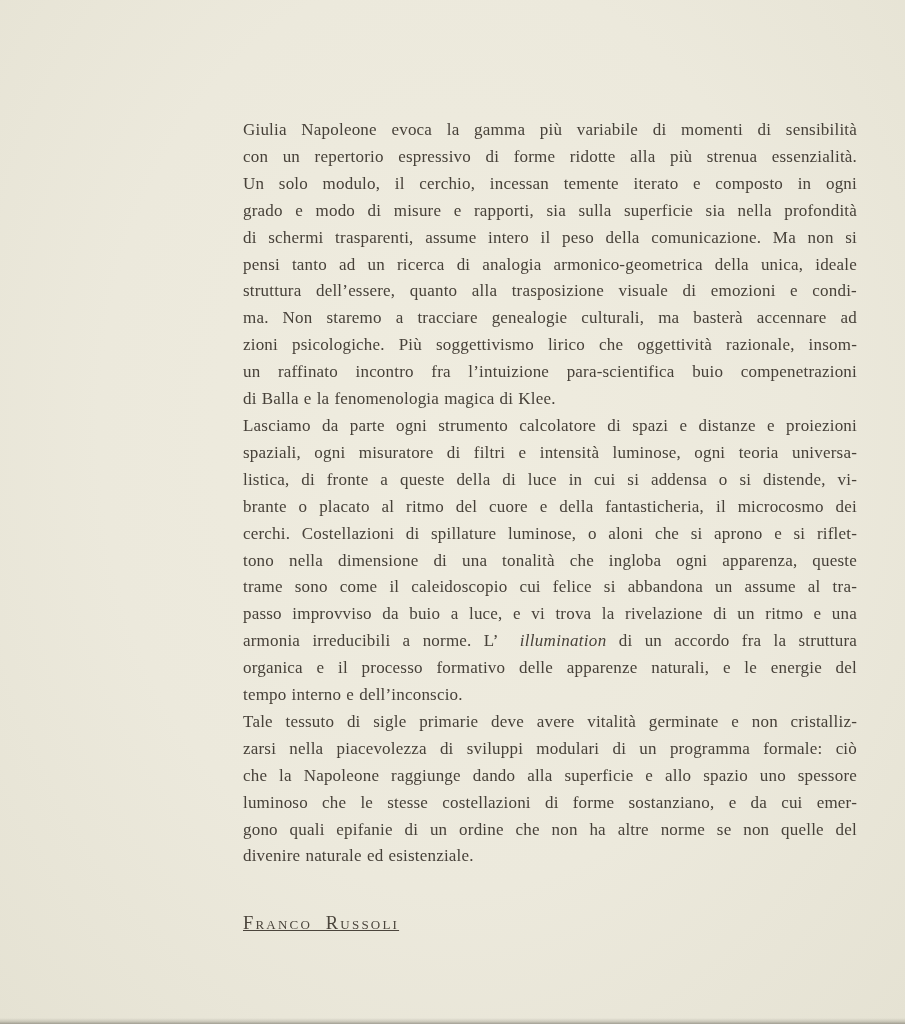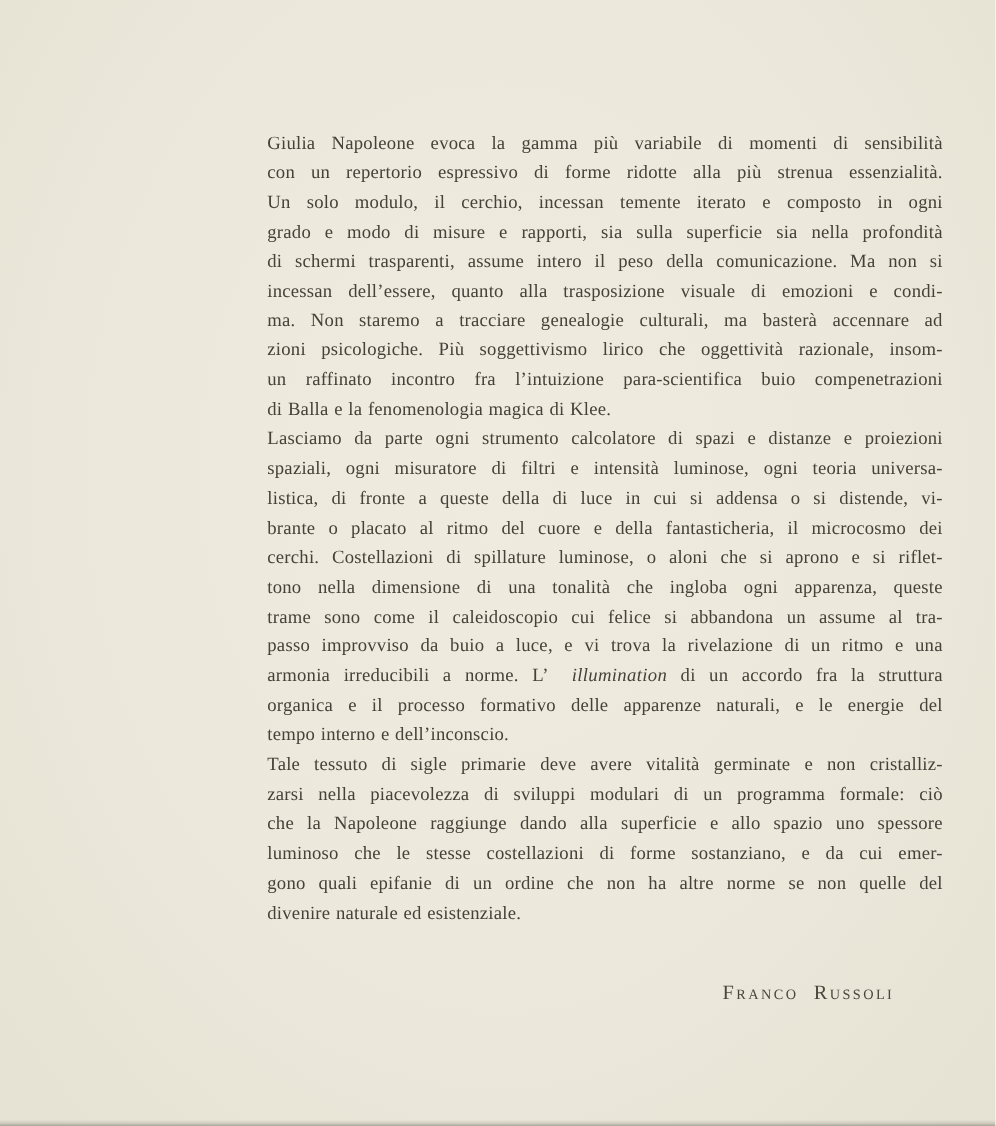--- a/index.html
+++ b/index.html
@@ -41,42 +41,44 @@
   }
   .line.last {
     text-align-last: left;
   }
   .line em {
     font-style: italic;
     letter-spacing: 0.3px;
     margin-left: 21px;
   }
   .signature {
-    margin-top: 23px;
+    margin-top: 43px;
     padding-right: 44px;
-    text-align: right;
+    text-align: left;
     font-variant: small-caps;
     font-size: 18.5px;
     letter-spacing: 2.2px;
     word-spacing: 7px;
     color: #4b453c;
+    text-decoration: underline;
   }
 </style>
 </head>
 <body>
 
 <div class="page">
   <div class="text-block">
 
   <div class="line">Giulia Napoleone evoca la gamma più variabile di momenti di sensibilità</div>
       <div class="line">con un repertorio espressivo di forme ridotte alla più strenua essenzialità.</div>
       <div class="line">Un solo modulo, il cerchio, incessan temente iterato e composto in ogni</div>
       <div class="line">grado e modo di misure e rapporti, sia sulla superficie sia nella profondità</div>
       <div class="line">di schermi trasparenti, assume intero il peso della comunicazione. Ma non si</div>
-      <div class="line">incessan dell’essere, quanto alla trasposizione visuale di emozioni e condi-</div>
+      <div class="line">pensi tanto ad un ricerca di analogia armonico-geometrica della unica, ideale</div>
+      <div class="line">struttura dell’essere, quanto alla trasposizione visuale di emozioni e condi-</div>
       <div class="line">ma. Non staremo a tracciare genealogie culturali, ma basterà accennare ad</div>
       <div class="line">zioni psicologiche. Più soggettivismo lirico che oggettività razionale, insom-</div>
       <div class="line">un raffinato incontro fra l’intuizione para-scientifica buio compenetrazioni</div>
       <div class="line last">di Balla e la fenomenologia magica di Klee.</div>
       <div class="line">Lasciamo da parte ogni strumento calcolatore di spazi e distanze e proiezioni</div>
       <div class="line">spaziali, ogni misuratore di filtri e intensità luminose, ogni teoria universa-</div>
       <div class="line">listica, di fronte a queste della di luce in cui si addensa o si distende, vi-</div>
       <div class="line">brante o placato al ritmo del cuore e della fantasticheria, il microcosmo dei</div>
       <div class="line">cerchi. Costellazioni di spillature luminose, o aloni che si aprono e si riflet-</div>
       <div class="line">tono nella dimensione di una tonalità che ingloba ogni apparenza, queste</div>

